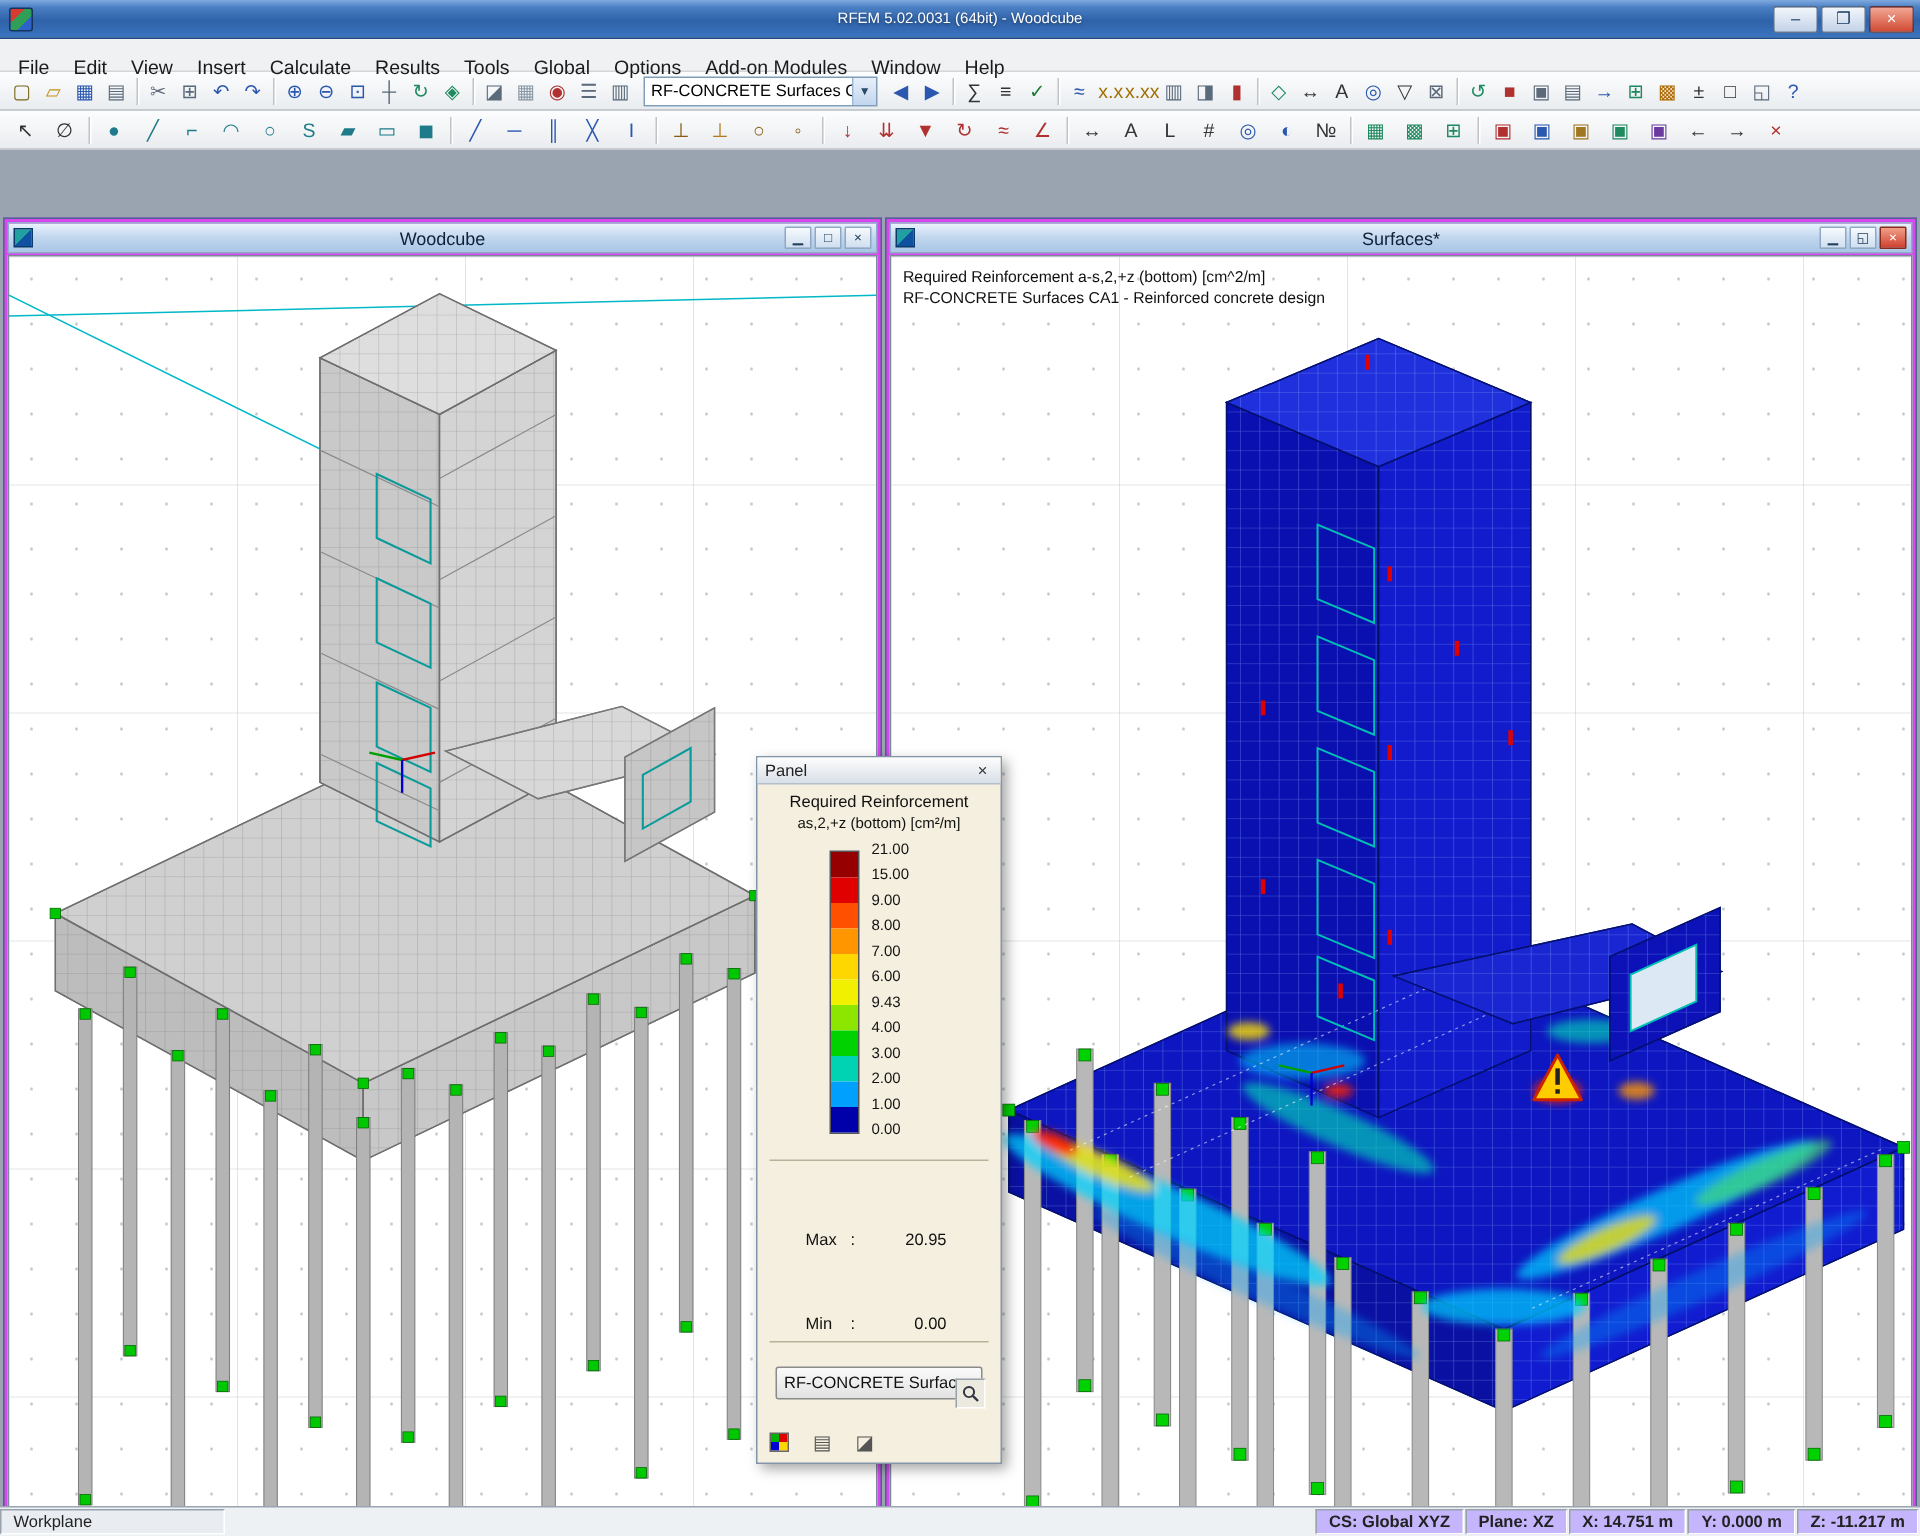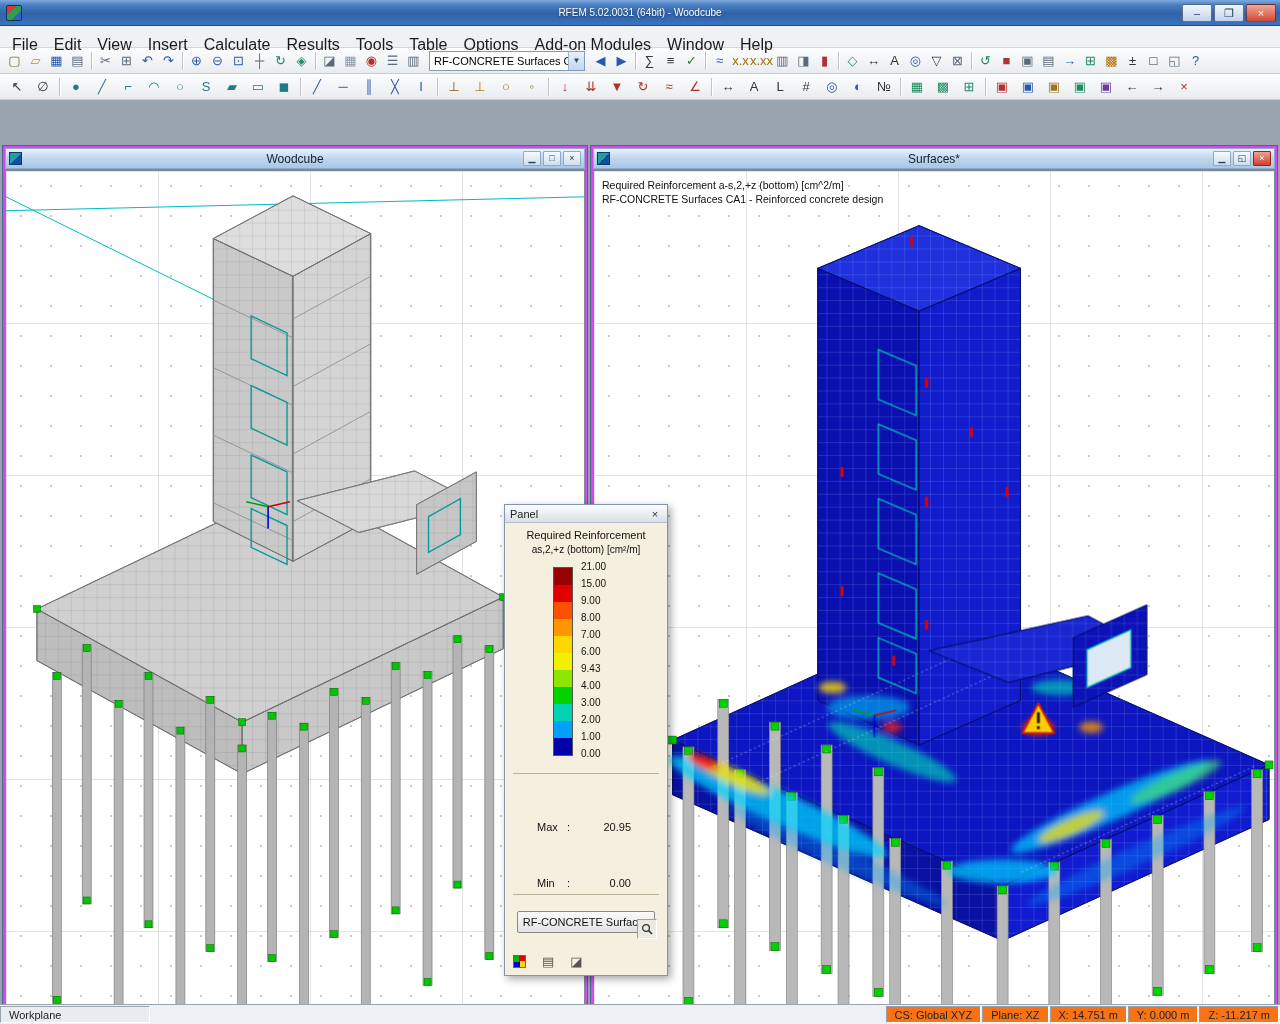--- a/index.html
+++ b/index.html
@@ -16,21 +16,21 @@
     font-size:10px; text-shadow:0 1px 2px rgba(0,0,0,.45); pointer-events:none; }
   .win-buttons { margin-left:auto; display:flex; gap:2px; z-index:2; }
   .win-btn { width:30px; height:18px; font-size:11px; line-height:16px; text-align:center;
     border:1px solid rgba(10,30,60,.6); border-radius:2px; color:#1b3a63;
     background:linear-gradient(#f2f6fb,#c3d3e8); }
   .win-btn.close { background:linear-gradient(#f2a896,#d14a32); color:#fff; }
 
   
   .menubar { height:22px; background:#f0f1f3; border-bottom:1px solid #d4d6d9;
     display:flex; align-items:center; padding:0 4px; }
-  .menu-item { font-size:16px; color:#1a1a1a; padding:2px 8px;margin-top:16px; }
+  .menu-item { font-size:13px; color:#1a1a1a; padding:2px 8px;margin-top:16px; }
 
   
   .toolbar { display:flex; align-items:center; height:26px; padding:0 4px;
     background:linear-gradient(#fcfdfe,#e9ecef); border-bottom:1px solid #c9ccd0; }
   .tb-group { display:flex; align-items:center; }
   .tb-icon { height:20px; display:inline-flex; align-items:center; justify-content:center;
     font-size:13px; border:1px solid transparent; border-radius:2px; }
   .toolbar1 .tb-icon { width:21px; }
   .toolbar2 .tb-icon { width:26px; }
   .tb-sep { width:1px; height:18px; background:#c0c4c8; margin:0 3px; box-shadow:1px 0 0 #fff; }
@@ -94,21 +94,21 @@
     background:conic-gradient(#e10000 0 25%, #ffd700 25% 50%, #0000d2 50% 75%, #00b400 75%); }
 
   
   .statusbar { height:20px; background:#eef1f4; border-top:1px solid #9aa5b0;
     display:flex; align-items:stretch; font-size:11px; color:#222; }
   .sb-cell { display:flex; align-items:center; padding:0 8px; margin:1px 1px 1px 0;
     border:1px solid; border-color:#98a2ac #fff #fff #98a2ac; background:#e9edf1; }
   .sb-left { width:150px; }
   .sb-spacer { flex:1; }
   .sb-gap { width:40px; }
-  .sb-blue { background:#f97316; }
+  .sb-blue { background:#c4b5fd;font-weight:bold; }
 </style>
 </head>
 <body>
 
 <div class="titlebar">
   <span class="app-icon"></span>
   <span class="title">RFEM 5.02.0031 (64bit) - Woodcube</span>
   <div class="win-buttons">
     <span class="win-btn">–</span>
     <span class="win-btn">❐</span>
@@ -117,21 +117,21 @@
 </div>
 
 <div class="menubar">
   <span class="menu-item">File</span>
     <span class="menu-item">Edit</span>
     <span class="menu-item">View</span>
     <span class="menu-item">Insert</span>
     <span class="menu-item">Calculate</span>
     <span class="menu-item">Results</span>
     <span class="menu-item">Tools</span>
-    <span class="menu-item">Table</span>
+    <span class="menu-item">Global</span>
     <span class="menu-item">Options</span>
     <span class="menu-item">Add-on Modules</span>
     <span class="menu-item">Window</span>
     <span class="menu-item">Help</span>
 </div>
 
 <div class="toolbar toolbar1">
   <div class="tb-group">
     <span class="tb-icon" style="color: rgb(122, 106, 32);">▢</span>
       <span class="tb-icon" style="color: rgb(200, 146, 30);">▱</span>

